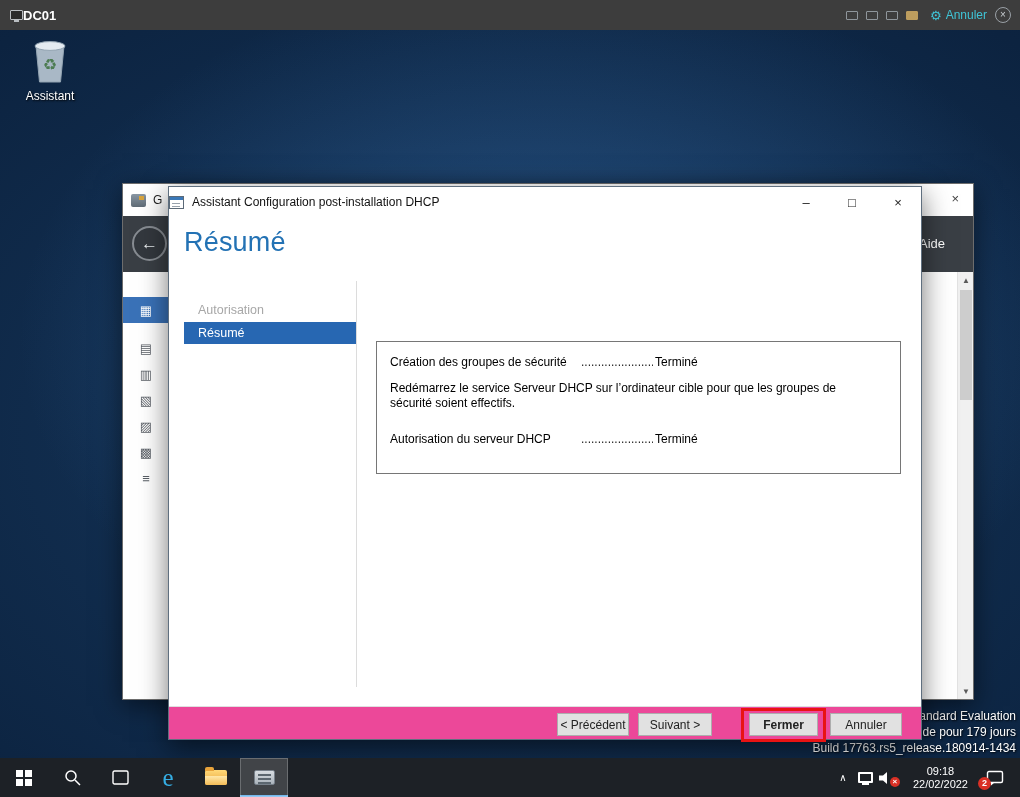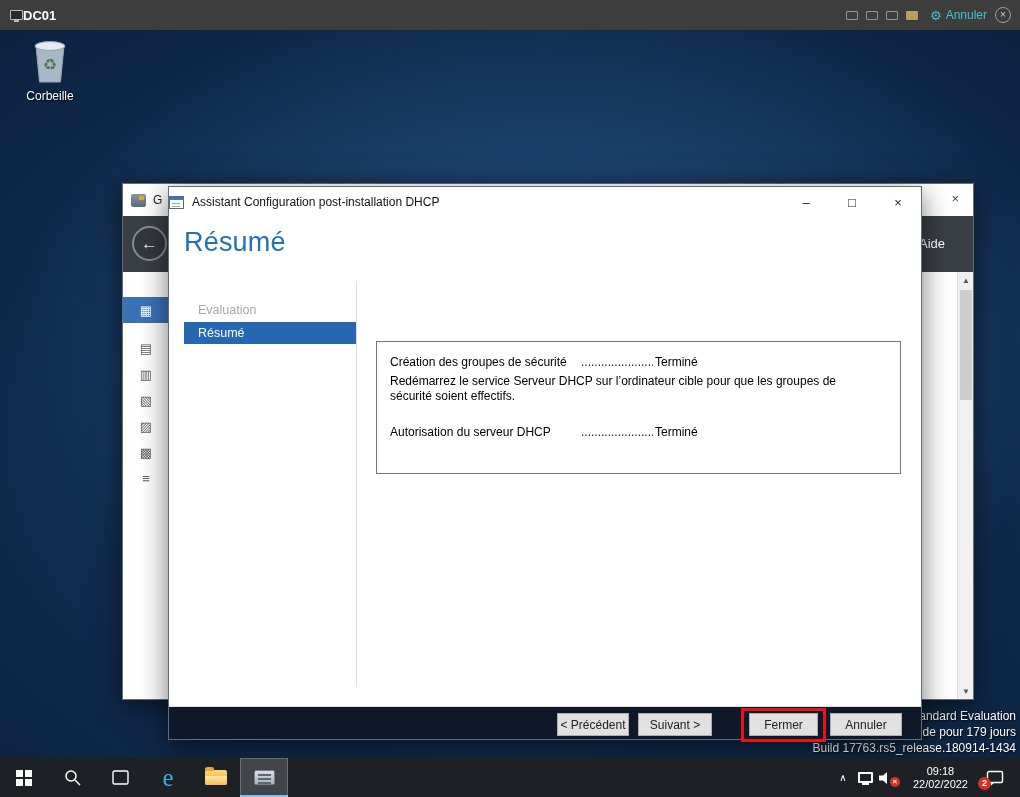--- a/index.html
+++ b/index.html
@@ -74,28 +74,28 @@
   .wiz-step{padding:4px 0 4px 14px;font-size:12.5px;color:#a7a7a7;margin-bottom:1px;}
   .wiz-step.active{background:#2767b2;color:#fff;}
   .wiz-divider{position:absolute;left:187px;top:94px;width:1px;height:406px;background:#dcdcdc;}
   .wiz-intro{position:absolute;left:207px;top:109px;font-size:12px;color:#000;}
   .wiz-box{position:absolute;left:207px;top:154px;width:525px;height:133px;border:1px solid #767676;
     padding:13px 13px;font-size:12px;background:#fff;}
   .wiz-row{display:flex;align-items:baseline;}
   .wiz-row .lbl{width:191px;flex:none;}
   .wiz-row .dots{width:72px;flex:none;overflow:hidden;white-space:nowrap;color:#222;}
   .wiz-row .status{margin-left:2px;}
-  .wiz-note{margin-top:5px;line-height:15px;width:486px;}
+  .wiz-note{margin-top:12px;line-height:15px;width:486px;}
   .wiz-row.second{margin-top:21px;}
-  .wiz-bottom{position:absolute;left:0;right:0;bottom:0;height:33px;background:#0f172a;border-top:1px solid #dfdfdf;}
+  .wiz-bottom{position:absolute;left:0;right:0;bottom:0;height:33px;background:#ec4899;border-top:1px solid #dfdfdf;}
   .wiz-btn{position:absolute;top:6px;height:23px;background:#e1e1e1;border:1px solid #adadad;
     font-size:12px;color:#222;font-family:inherit;padding:0;}
   #btn-prev{left:388px;width:72px;}
   #btn-next{left:469px;width:74px;}
-  #btn-close{left:580px;width:69px;}
+  #btn-close{left:580px;width:69px;font-weight:bold;}
   #btn-cancel{left:661px;width:72px;}
   .red-annotation{position:absolute;left:572px;top:521px;width:85px;height:34px;border:3px solid #e81313;z-index:6;}
 
   
   #taskbar{position:absolute;left:0;bottom:0;width:1020px;height:39px;background:#1d2126;z-index:30;
     display:flex;align-items:stretch;color:#fff;}
   .tb-item{width:48px;display:flex;align-items:center;justify-content:center;position:relative;}
   .tb-item.active{background:rgba(255,255,255,.16);box-shadow:inset 0 0 0 1px rgba(255,255,255,.22), inset 0 -2px 0 #76b9ed;}
   .win-logo{width:16px;height:16px;display:grid;grid-template-columns:1fr 1fr;grid-template-rows:1fr 1fr;gap:2px;}
   .win-logo i{background:#fff;display:block;}
@@ -144,21 +144,21 @@
   </div>
 
   <div id="desktop">
 
     <div id="recycle-bin">
       <svg width="44" height="48" viewBox="0 0 44 48">
         <path d="M8 10 L36 10 L32.5 46 L11.5 46 Z" fill="#c6d2dd" fill-opacity="0.85" stroke="#93a4b2"></path>
         <ellipse cx="22" cy="10" rx="15" ry="4.4" fill="#e4ebf1" stroke="#93a4b2"></ellipse>
         <text x="22" y="34" text-anchor="middle" font-size="16" fill="#4d7c52" font-family="DejaVu Sans, sans-serif">♻</text>
       </svg>
-      <div class="rb-label">Corbeille</div>
+      <div class="rb-label">Assistant</div>
     </div>
 
     <div id="eval-text">
       <div>andard Evaluation</div>
       <div>ide pour 179 jours</div>
       <div>Build 17763.rs5_release.180914-1434</div>
     </div>
 
     <div id="sm-window">
       <div class="sm-titlebar">
@@ -207,21 +207,21 @@
         <span class="wiz-caption-btns">
           <span class="cap">–</span>
           <span class="cap">□</span>
           <span class="cap">×</span>
         </span>
       </div>
 
       <div class="wiz-heading">Résumé</div>
 
       <div class="wiz-nav">
-        <div class="wiz-step">Evaluation</div>
+        <div class="wiz-step">Autorisation</div>
         <div class="wiz-step active">Résumé</div>
       </div>
 
       <div class="wiz-divider"></div>
 
 
       <div class="wiz-box">
         <div class="wiz-row">
           <span class="lbl">Création des groupes de sécurité</span>
           <span class="dots">........................................................</span>

